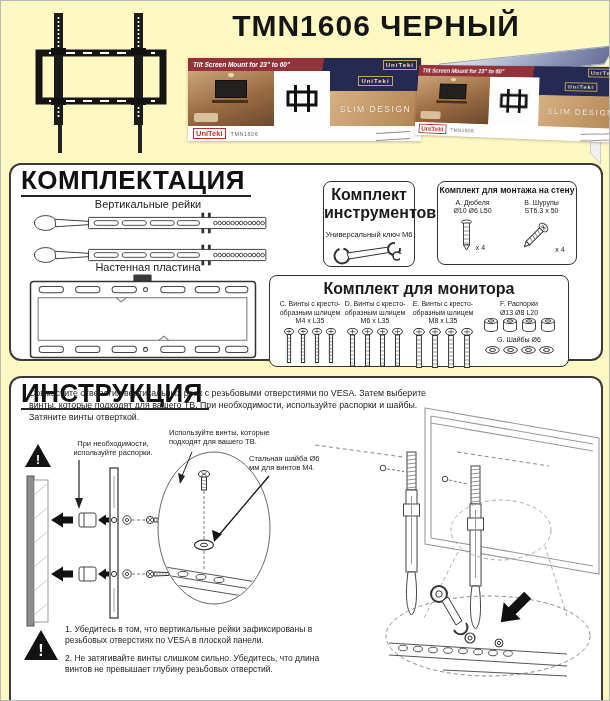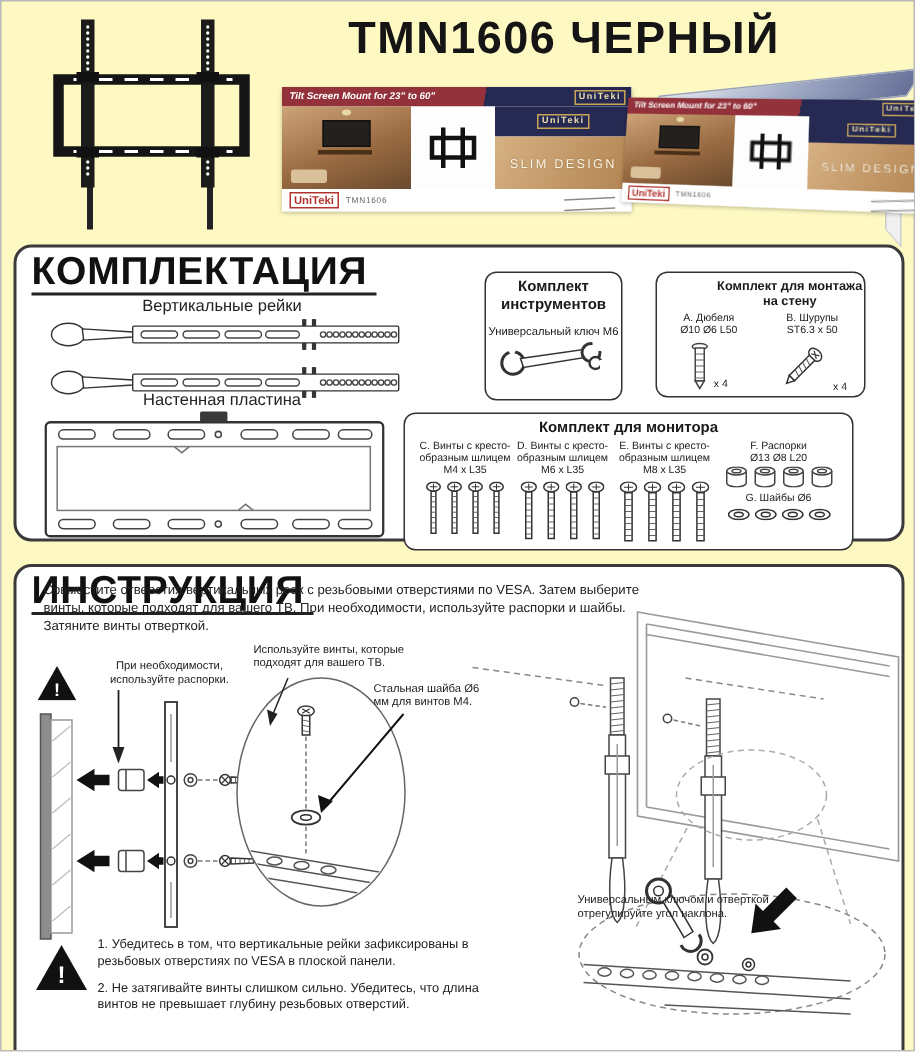--- a/index.html
+++ b/index.html
@@ -50,22 +50,22 @@
   .sec { position:absolute; left:8px; width:594px; border:2px solid #3a3a3a; border-radius:12px;
          background:#fff; box-sizing:border-box; }
   .sec-pkg { top:162px; height:198px; }
   .sec-ins { top:375px; height:384px; }
   .sec-title { position:absolute; left:10px; top:2px; font-size:26px; font-weight:bold; letter-spacing:.5px;
                color:#111; border-bottom:2.5px solid #222; padding:0 6px 1px 0; line-height:1.05; }
 
   .small-lbl { position:absolute; font-size:11px; color:#222; text-align:center; }
   .kit { position:absolute; border:1.5px solid #333; border-radius:8px; background:#fff;
          text-align:center; box-sizing:border-box; }
-  .kit-title { font-weight:bold; font-size:10px; line-height:1.15; margin-top:4px; }
-  .kit-title.sm { font-size:8.5px;margin-left:39px; }
+  .kit-title { font-weight:bold; font-size:16px; line-height:1.15; margin-top:4px; }
+  .kit-title.sm { font-size:8.5px; }
   .kit-item-lbl { font-size:7px; line-height:1.2; color:#222; }
   .qty { font-size:7px; color:#222; }
 
   .tools-kit { left:312px; top:16px; width:92px; height:86px; }
   .tools-item { font-size:7.5px; margin-top:7px; }
 
   .wall-kit { left:426px; top:16px; width:140px; height:84px; }
   .wall-cols { display:flex; justify-content:space-around; margin-top:3px; }
   .wall-col { width:60px; }
   .witem { display:flex; align-items:flex-end; justify-content:center; gap:3px; margin-top:3px; }
@@ -590,20 +590,19 @@
         </g>
     </svg>
 
     <div class="sec-title">ИНСТРУКЦИЯ</div>
     <div class="ins-intro">Совместите отверстия вертикальных реек с резьбовыми отверстиями по VESA. Затем выберите винты, которые подходят для вашего ТВ. При необходимости, используйте распорки и шайбы. Затяните винты отверткой.</div>
 
     <div class="warn" style="left:14px;top:66px;width:26px;height:23px;"></div>
     <div class="dlbl" style="left:46px;top:61px;width:112px;text-align:center;">При необходимости, используйте распорки.</div>
     <div class="dlbl" style="left:158px;top:50px;width:120px;">Используйте винты, которые подходят для вашего ТВ.</div>
     <div class="dlbl" style="left:238px;top:76px;width:80px;">Стальная шайба Ø6 мм для винтов М4.</div>
-    <div class="dlbl" style="left:374px;top:217px;width:168px;">Универсальным ключом и отверткой отрегулируйте угол наклона.</div>
 
     <div class="warn big" style="left:13px;top:252px;width:34px;height:30px;"></div>
     <div class="step" style="top:246px;">1. Убедитесь в том, что вертикальные рейки зафиксированы в резьбовых отверстиях по VESA в плоской панели.</div>
     <div class="step" style="top:275px;">2. Не затягивайте винты слишком сильно. Убедитесь, что длина винтов не превышает глубину резьбовых отверстий.</div>
   </div>
 
 </div>
 
 </body></html>

